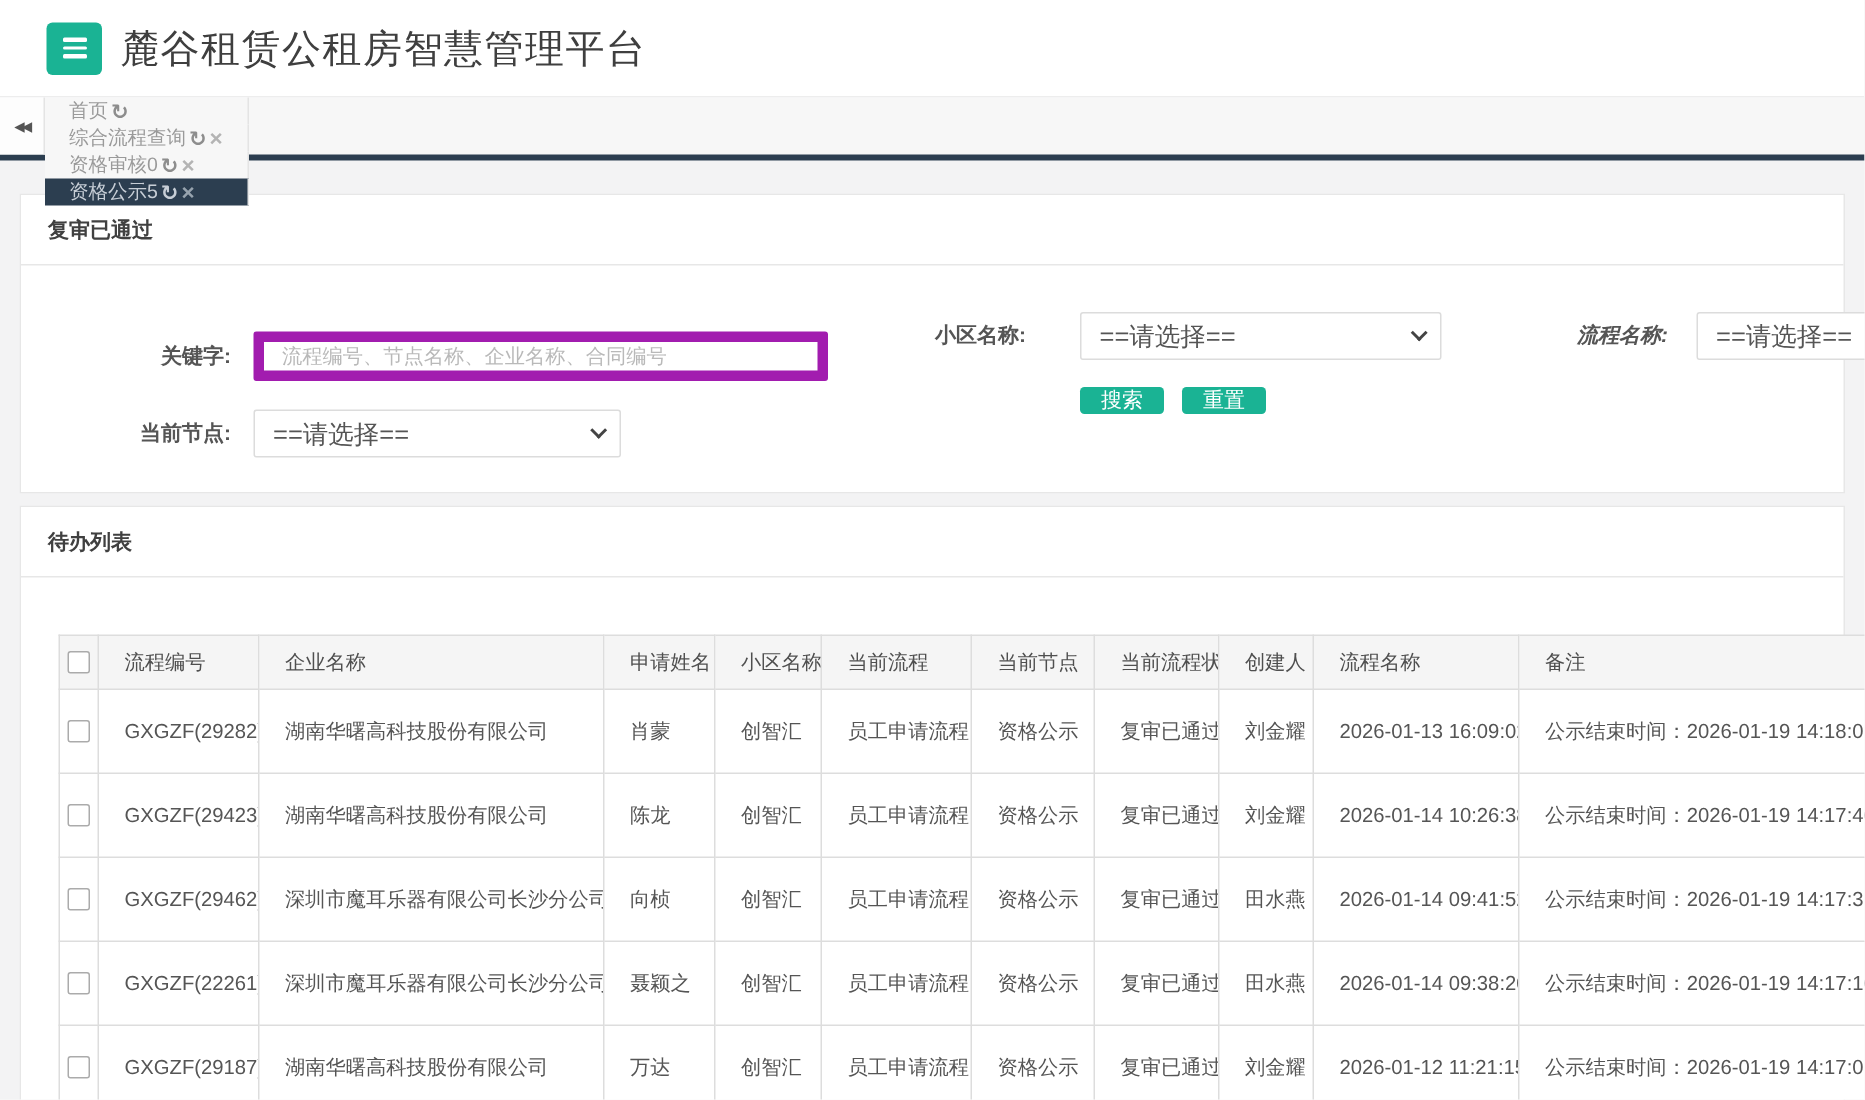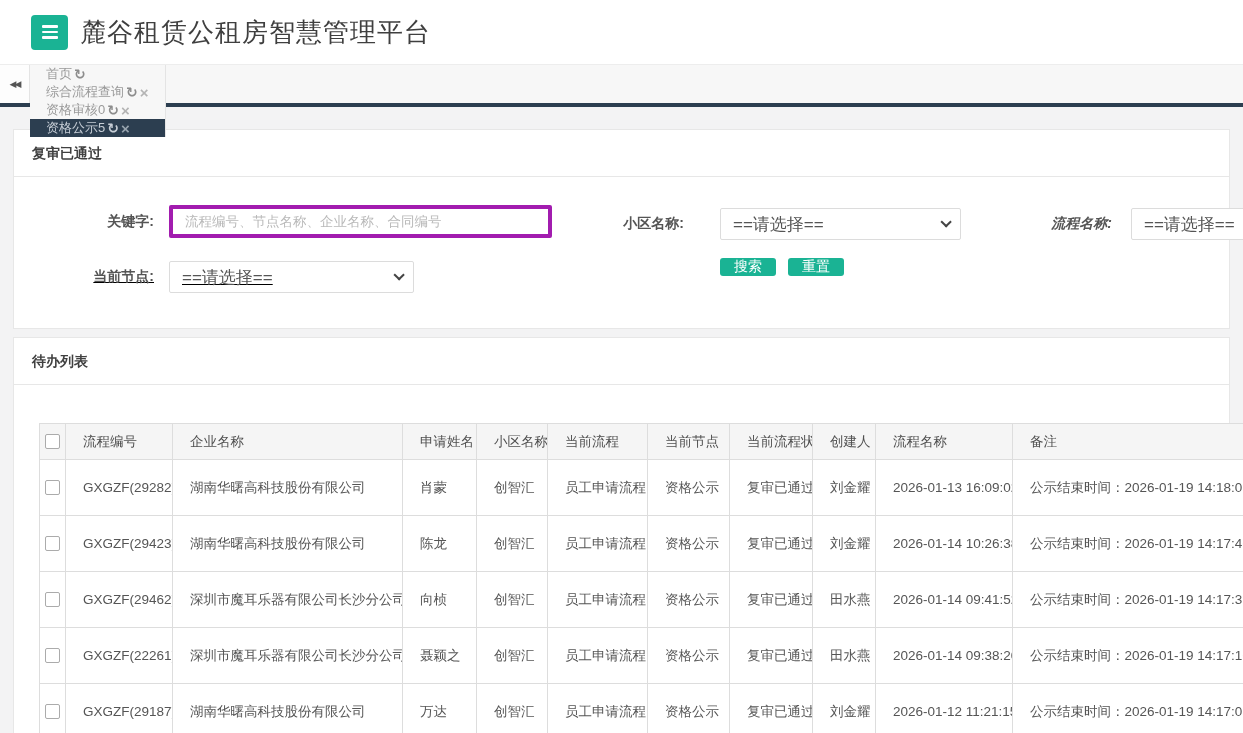--- a/index.html
+++ b/index.html
@@ -31,21 +31,21 @@
 
   
   .content { padding:12px 13px 0 13px; }
   .panel { background:#fff; border:1px solid #e7e7e7; }
   .panel-heading { padding:15px 18px 13px 18px; font-size:14px; font-weight:bold;
     color:#404040; border-bottom:1px solid #e7e7e7; }
   .panel-query { margin-top:10px; height:200px; }
   .query-body { position:relative; height:151px; }
   .fg { position:absolute; display:flex; align-items:center; }
   .fg label { font-size:14px; font-weight:bold; color:#555; text-align:right; }
-  .txt-input { height:33px; border:4px solid #a21caf; border-radius:2px; padding:0 12px;
+  .txt-input { height:33px; border:7px solid #a21caf; border-radius:2px; padding:0 12px;
     font-size:13.5px; color:#737373; font-family:inherit; width:383px; }
   .txt-input::placeholder { color:#b9b9b9; }
   .sel { height:32px; border:1px solid #dcdcdc; border-radius:2px; background:#fff;
     display:flex; align-items:center; justify-content:space-between; padding:0 12px;
     font-size:17px; color:#555; cursor:pointer; }
   .chev { width:8px; height:8px; border-right:2px solid #444; border-bottom:2px solid #444;
     transform:rotate(45deg) translateY(-3px); margin-left:10px; flex:0 0 auto; }
   .btn { height:18px; background:#1ab394; color:#fff; border:none; border-radius:3px;
     font-size:14px; padding:0 14px; cursor:pointer; font-family:inherit; }
 
@@ -96,42 +96,42 @@
       </div>
     </div>
 </div>
 
 <div class="content">
 
   <div class="panel panel-query">
     <div class="panel-heading">复审已通过</div>
     <div class="query-body">
 
-      <div class="fg" style="left:25px; top:28px;align-items:center;">
+      <div class="fg" style="left:25px; top:44px;align-items:center;">
         <label style="width:115px;">关键字:</label>
         <input class="txt-input" style="margin-left: 15px;" type="text" placeholder="流程编号、节点名称、企业名称、合同编号">
       </div>
 
       <div class="fg" style="left:570px; top:31px;justify-content:center;">
         <label style="width:100px;">小区名称:</label>
         <div class="sel" style="margin-left:36px; width:241px;">
           <span>==请选择==</span>
           <span class="chev"></span>
         </div>
       </div>
 
       <div class="fg" style="left:1000px; top:31px;">
         <label style="width:98px;font-style:italic;">流程名称:</label>
         <div class="sel" style="margin-left:19px; width:250px;">
           <span>==请选择==</span>
 
         </div>
       </div>
 
-      <div class="fg" style="left:25px; top:84px;text-decoration:underline;">
+      <div class="fg" style="left:25px; top:96px;">
         <label style="width:115px;">当前节点:</label>
         <div class="sel" style="margin-left:15px; width:245px;">
           <span>==请选择==</span>
           <span class="chev"></span>
         </div>
       </div>
 
       <div class="fg" style="left:706px; top:81px; gap:12px;">
         <button class="btn">搜索</button>
         <button class="btn">重置</button>

